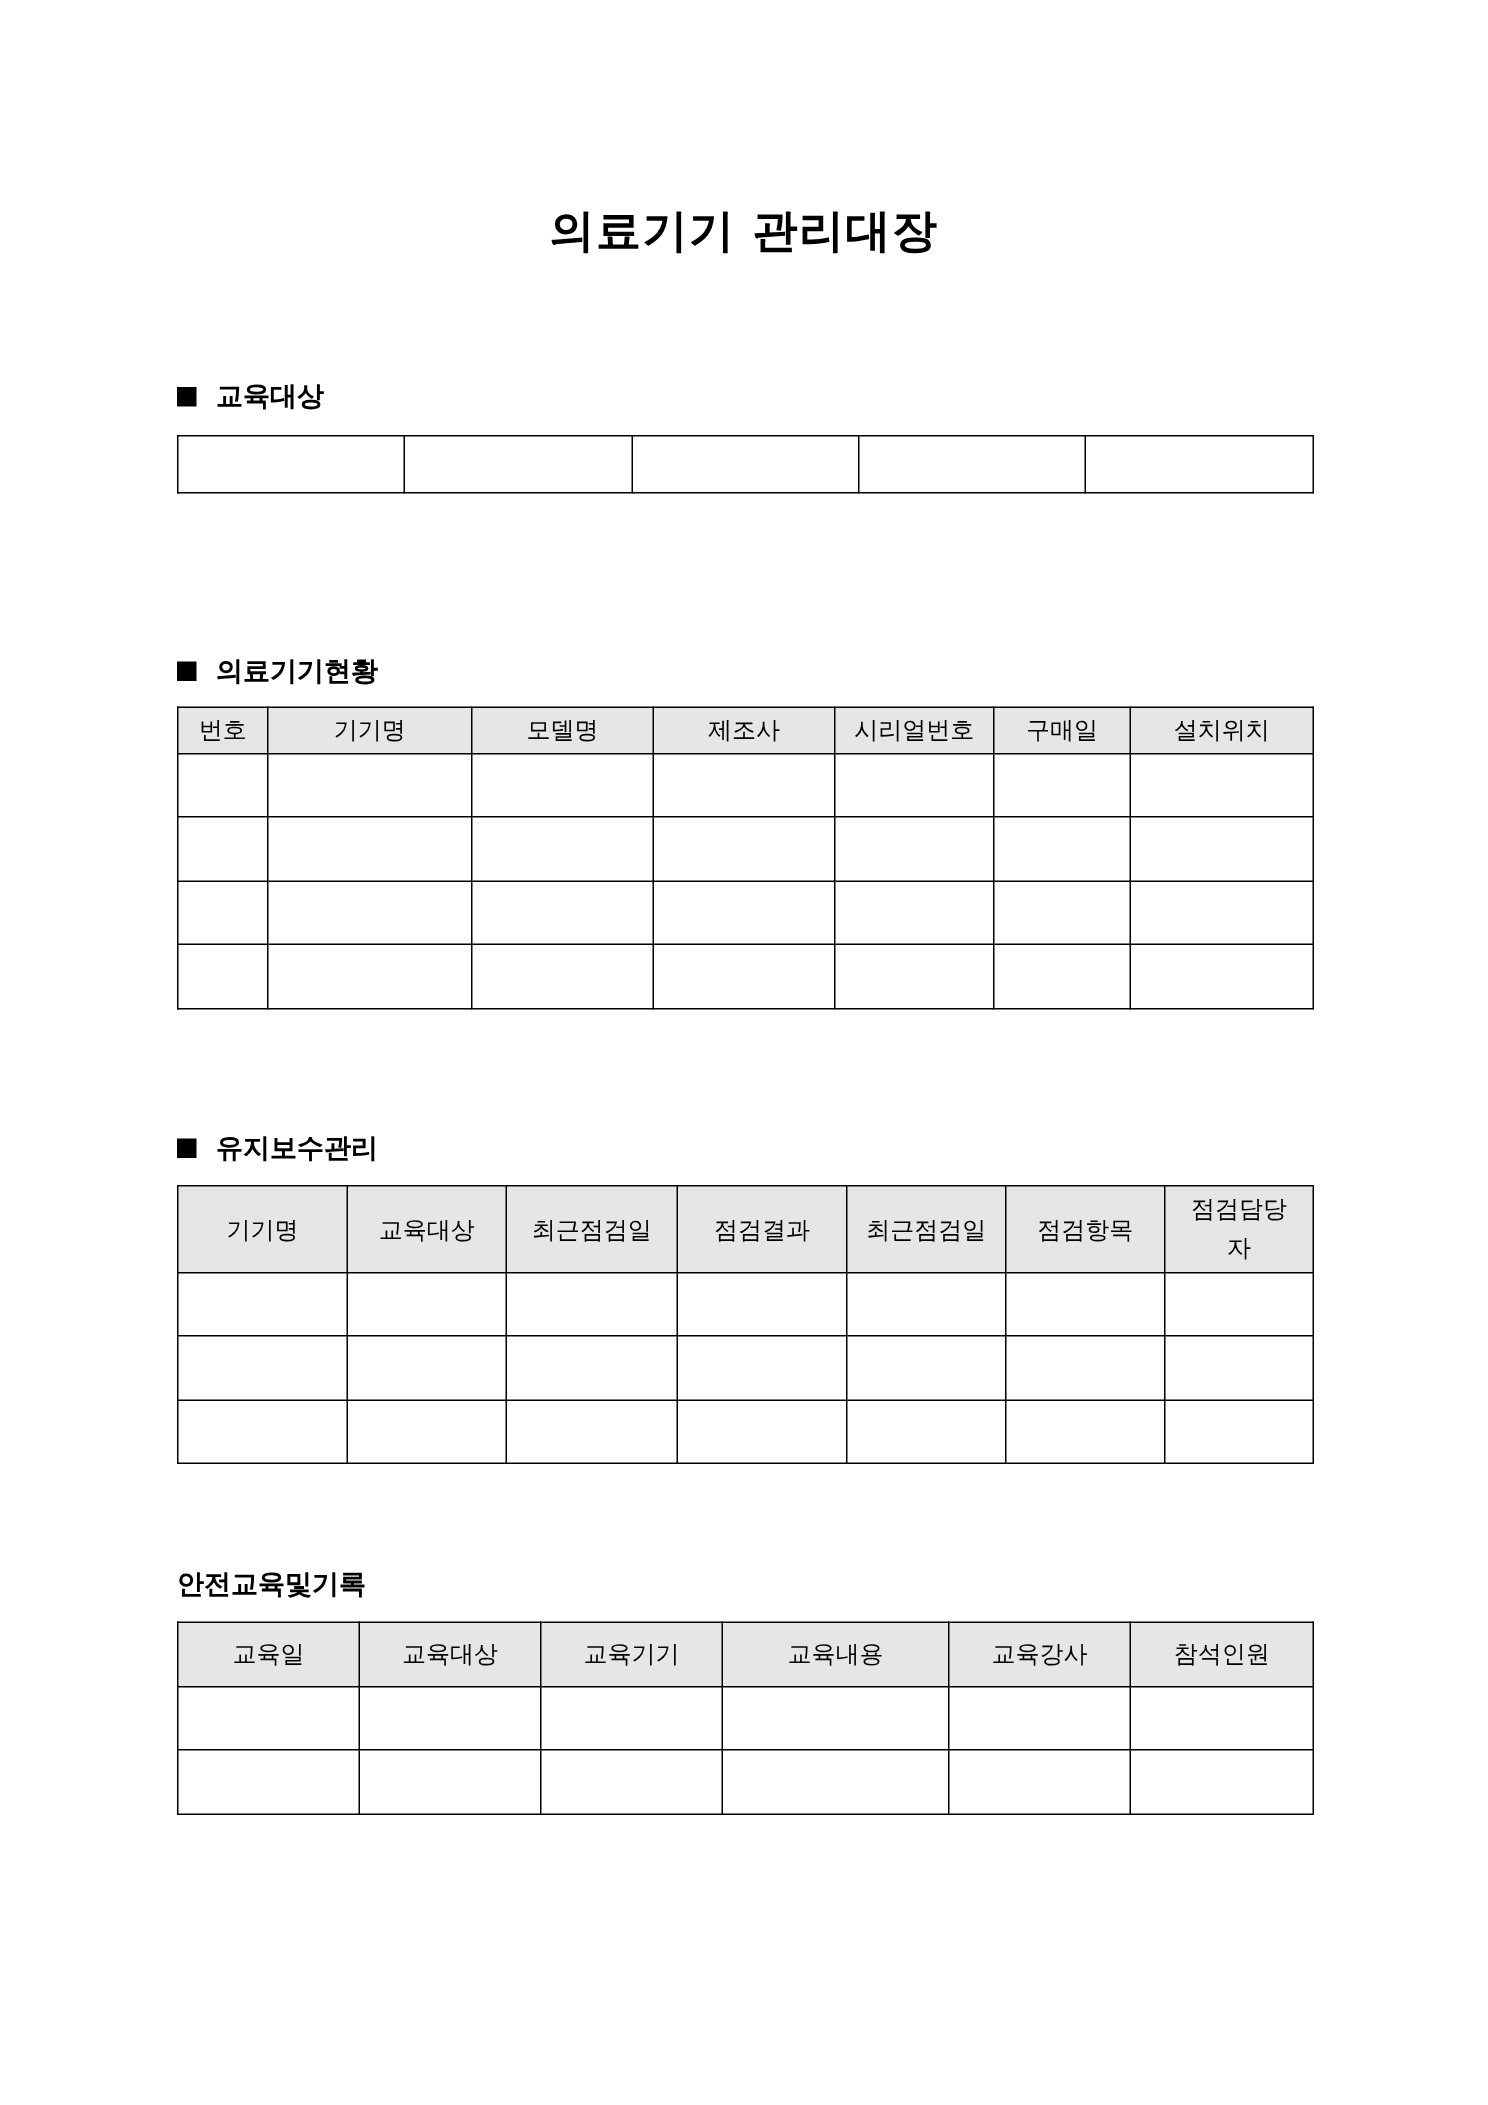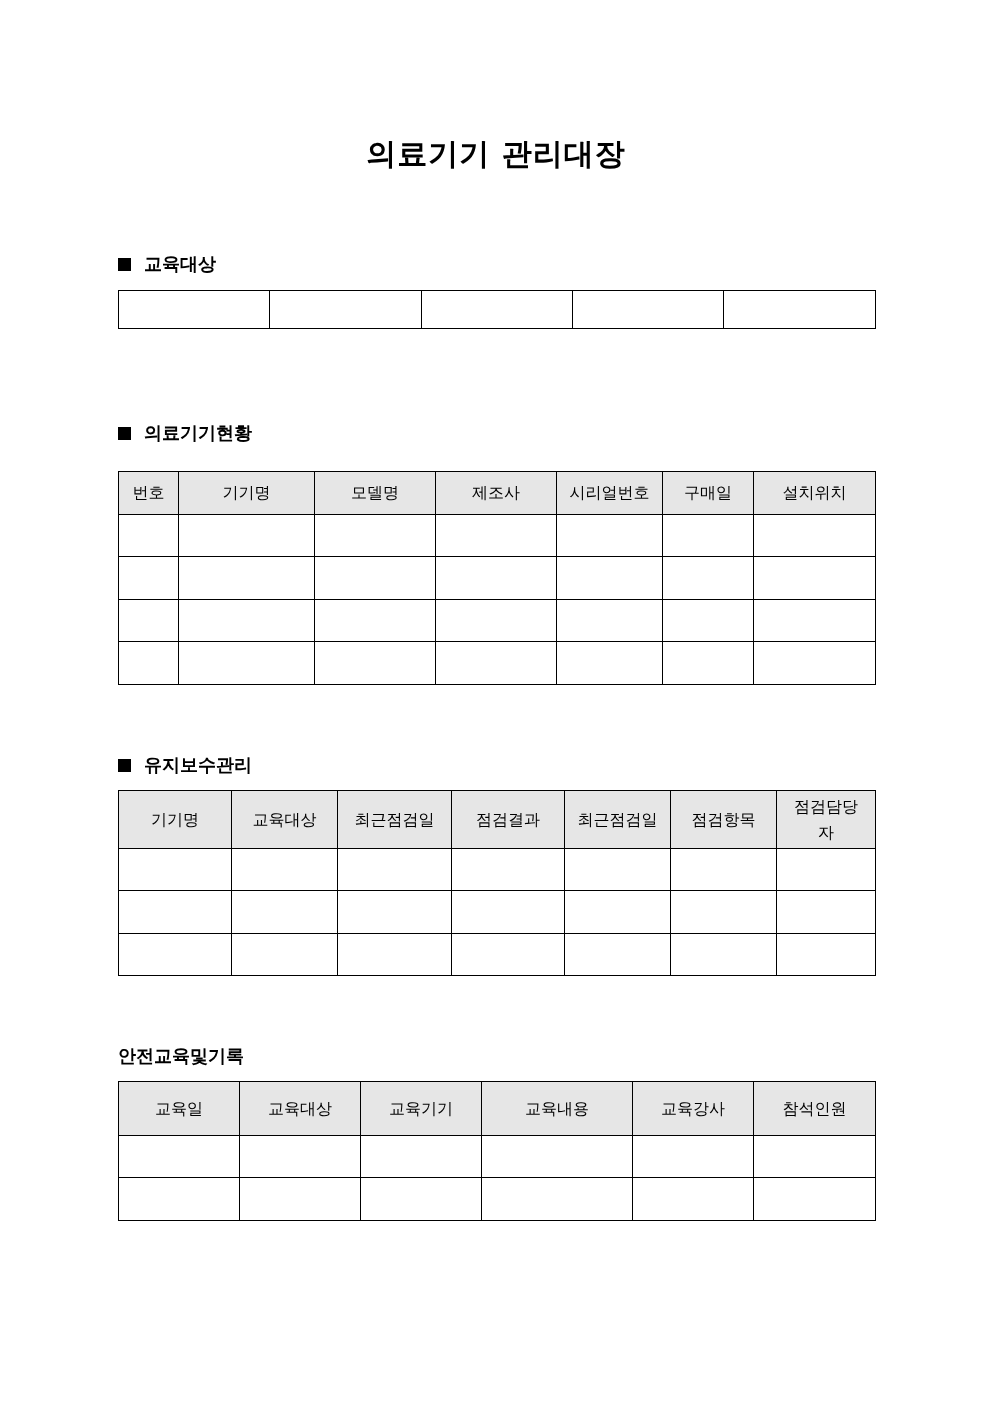--- a/index.html
+++ b/index.html
@@ -50,36 +50,36 @@
   <tr style="height:38px;">
     <td></td>
     <td></td>
     <td></td>
     <td></td>
     <td></td>
   </tr>
 </tbody>
   </table>
 
-<div class="section-head" style="top:421px;">
+<div class="section-head" style="top:435px;">
   <span class="bullet"></span>
   <span>의료기기현황</span>
 </div>
 <table class="grid" style="top:471px;">
   <colgroup>
     <col style="width:60px">
       <col style="width:136px">
       <col style="width:121px">
       <col style="width:121px">
       <col style="width:106px">
       <col style="width:91px">
       <col style="width:122px">
   </colgroup>
   <tbody>
-      <tr style="height:43px;">
+      <tr style="height:31px;">
     <th>번호</th>
     <th>기기명</th>
     <th>모델명</th>
     <th>제조사</th>
     <th>시리얼번호</th>
     <th>구매일</th>
     <th>설치위치</th>
   </tr>
   <tr style="height:42px;">
     <td></td>
@@ -181,21 +181,21 @@
 <table class="grid" style="top:1081px;">
   <colgroup>
     <col style="width:121px">
       <col style="width:121px">
       <col style="width:121px">
       <col style="width:151px">
       <col style="width:121px">
       <col style="width:122px">
   </colgroup>
   <tbody>
-      <tr style="height:54px;">
+      <tr style="height:43px;">
     <th>교육일</th>
     <th>교육대상</th>
     <th>교육기기</th>
     <th>교육내용</th>
     <th>교육강사</th>
     <th>참석인원</th>
   </tr>
   <tr style="height:42px;">
     <td></td>
     <td></td>

